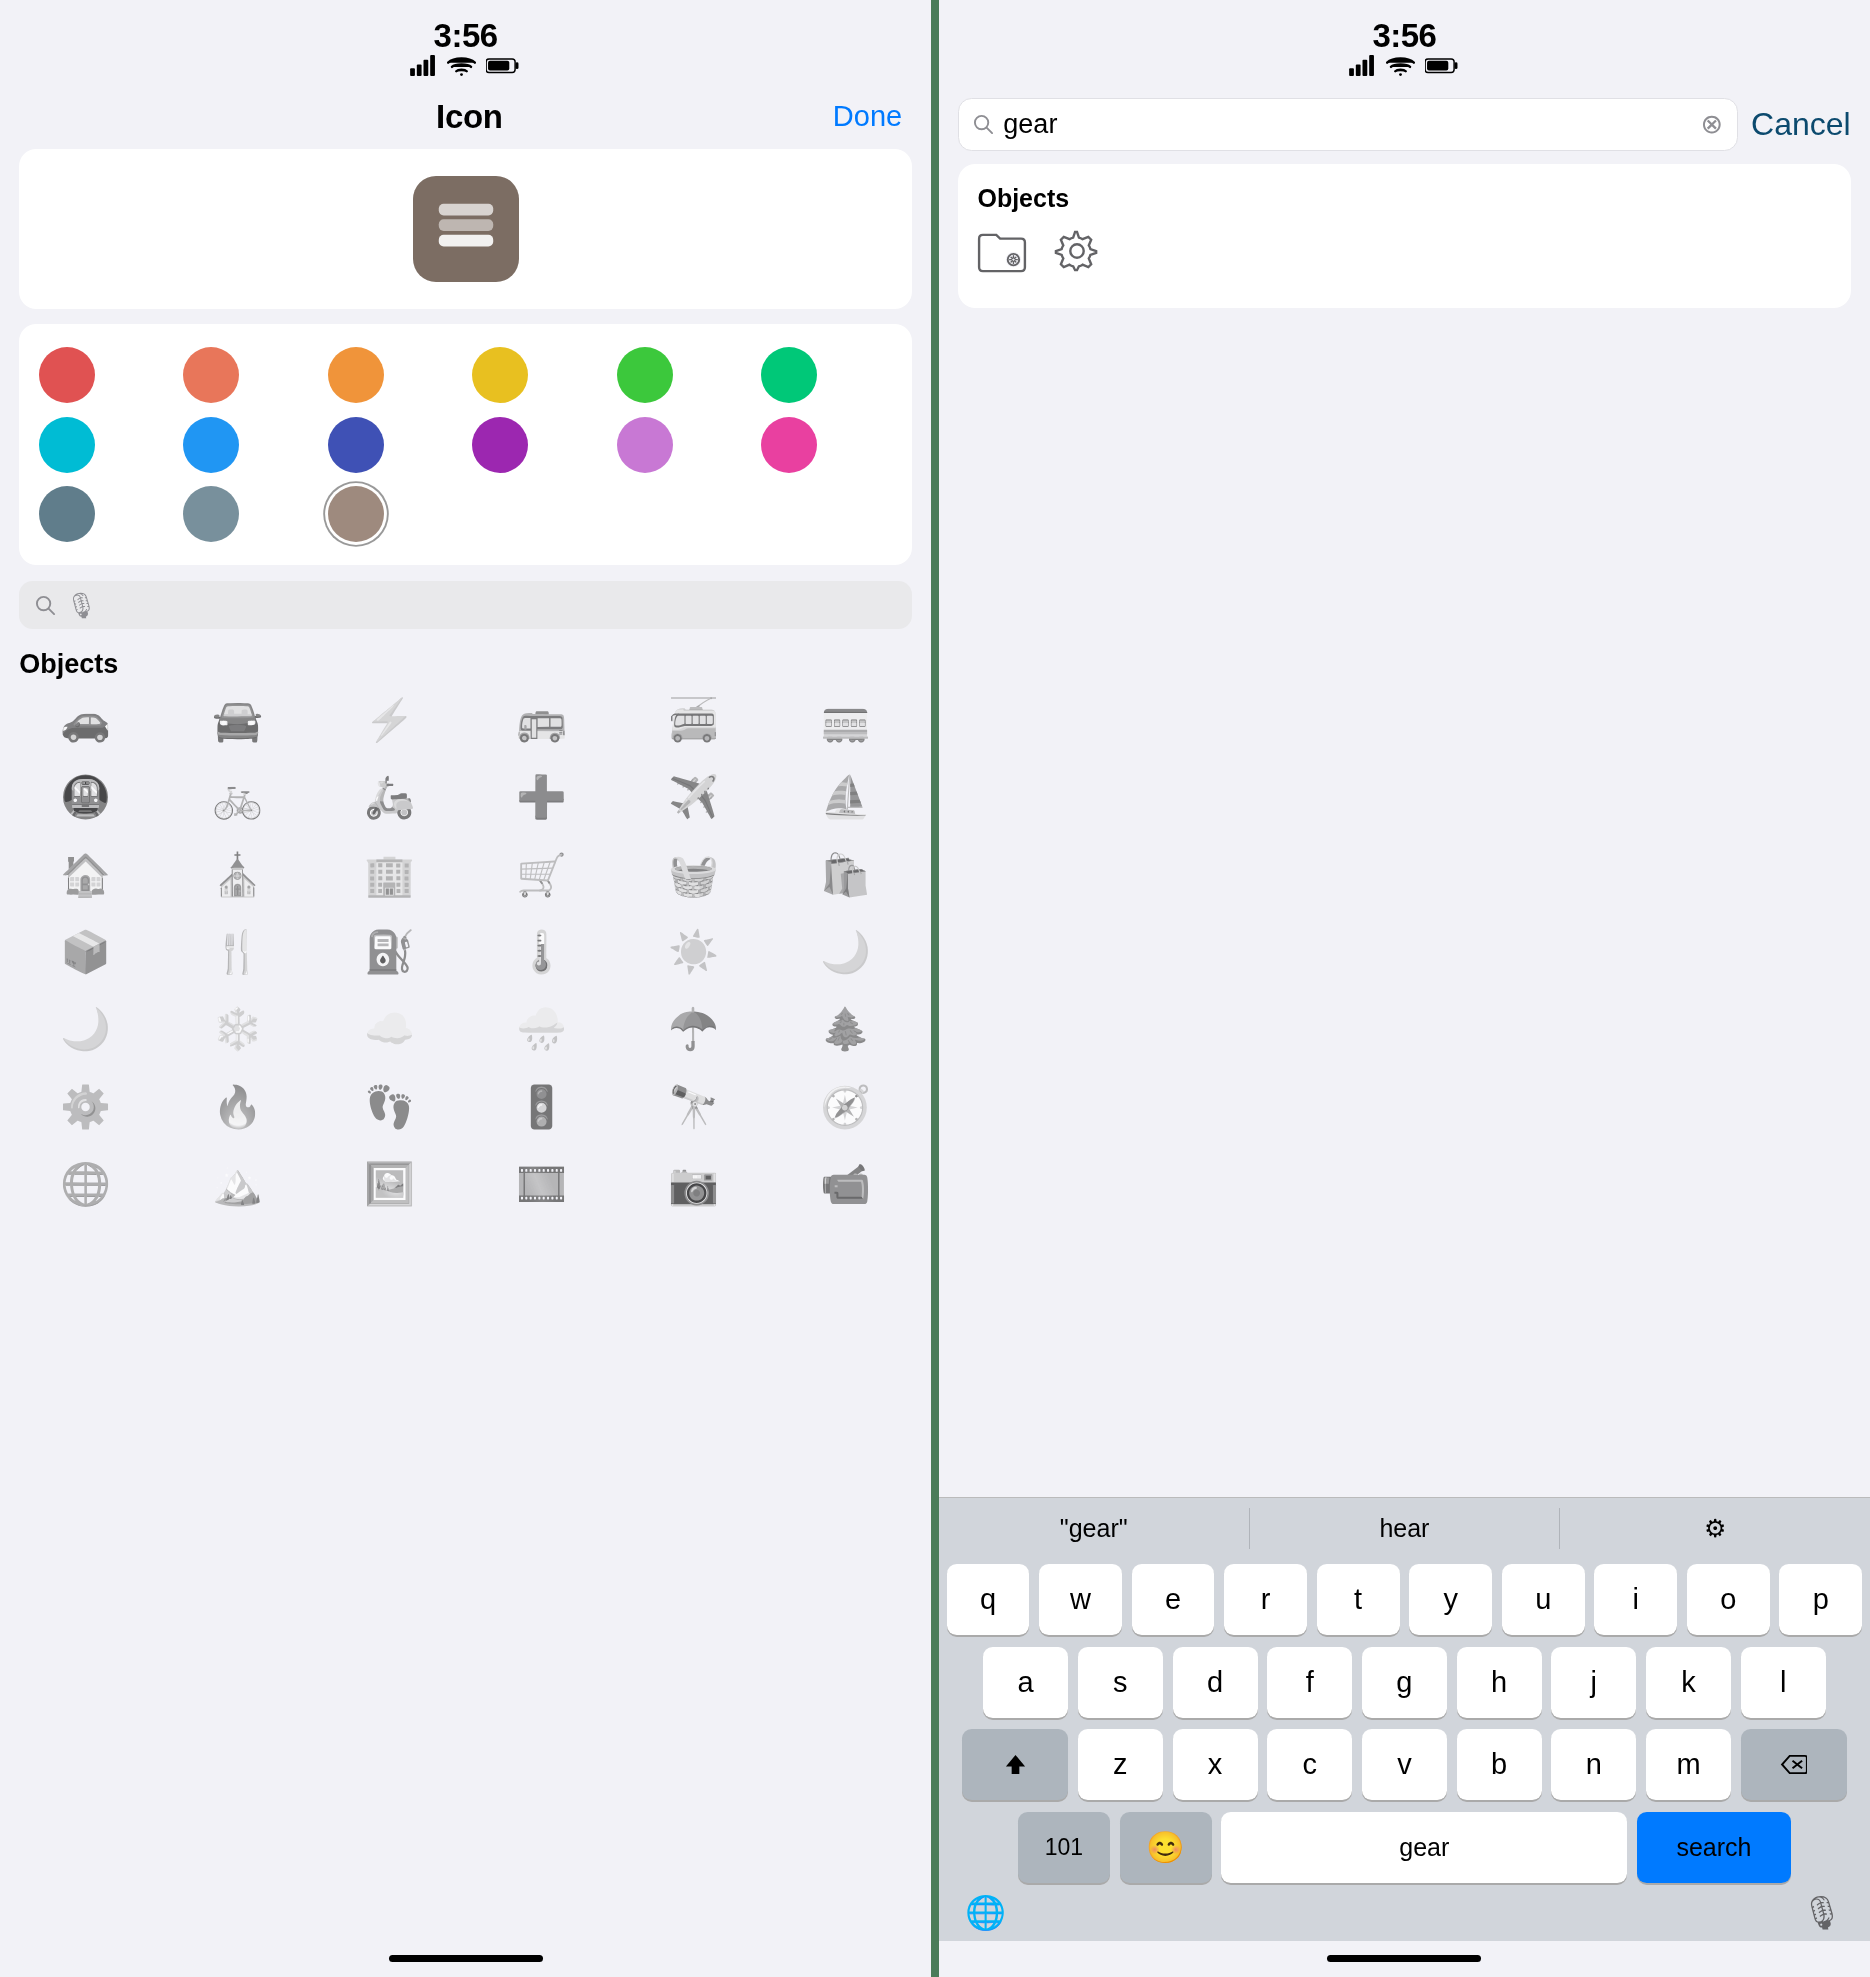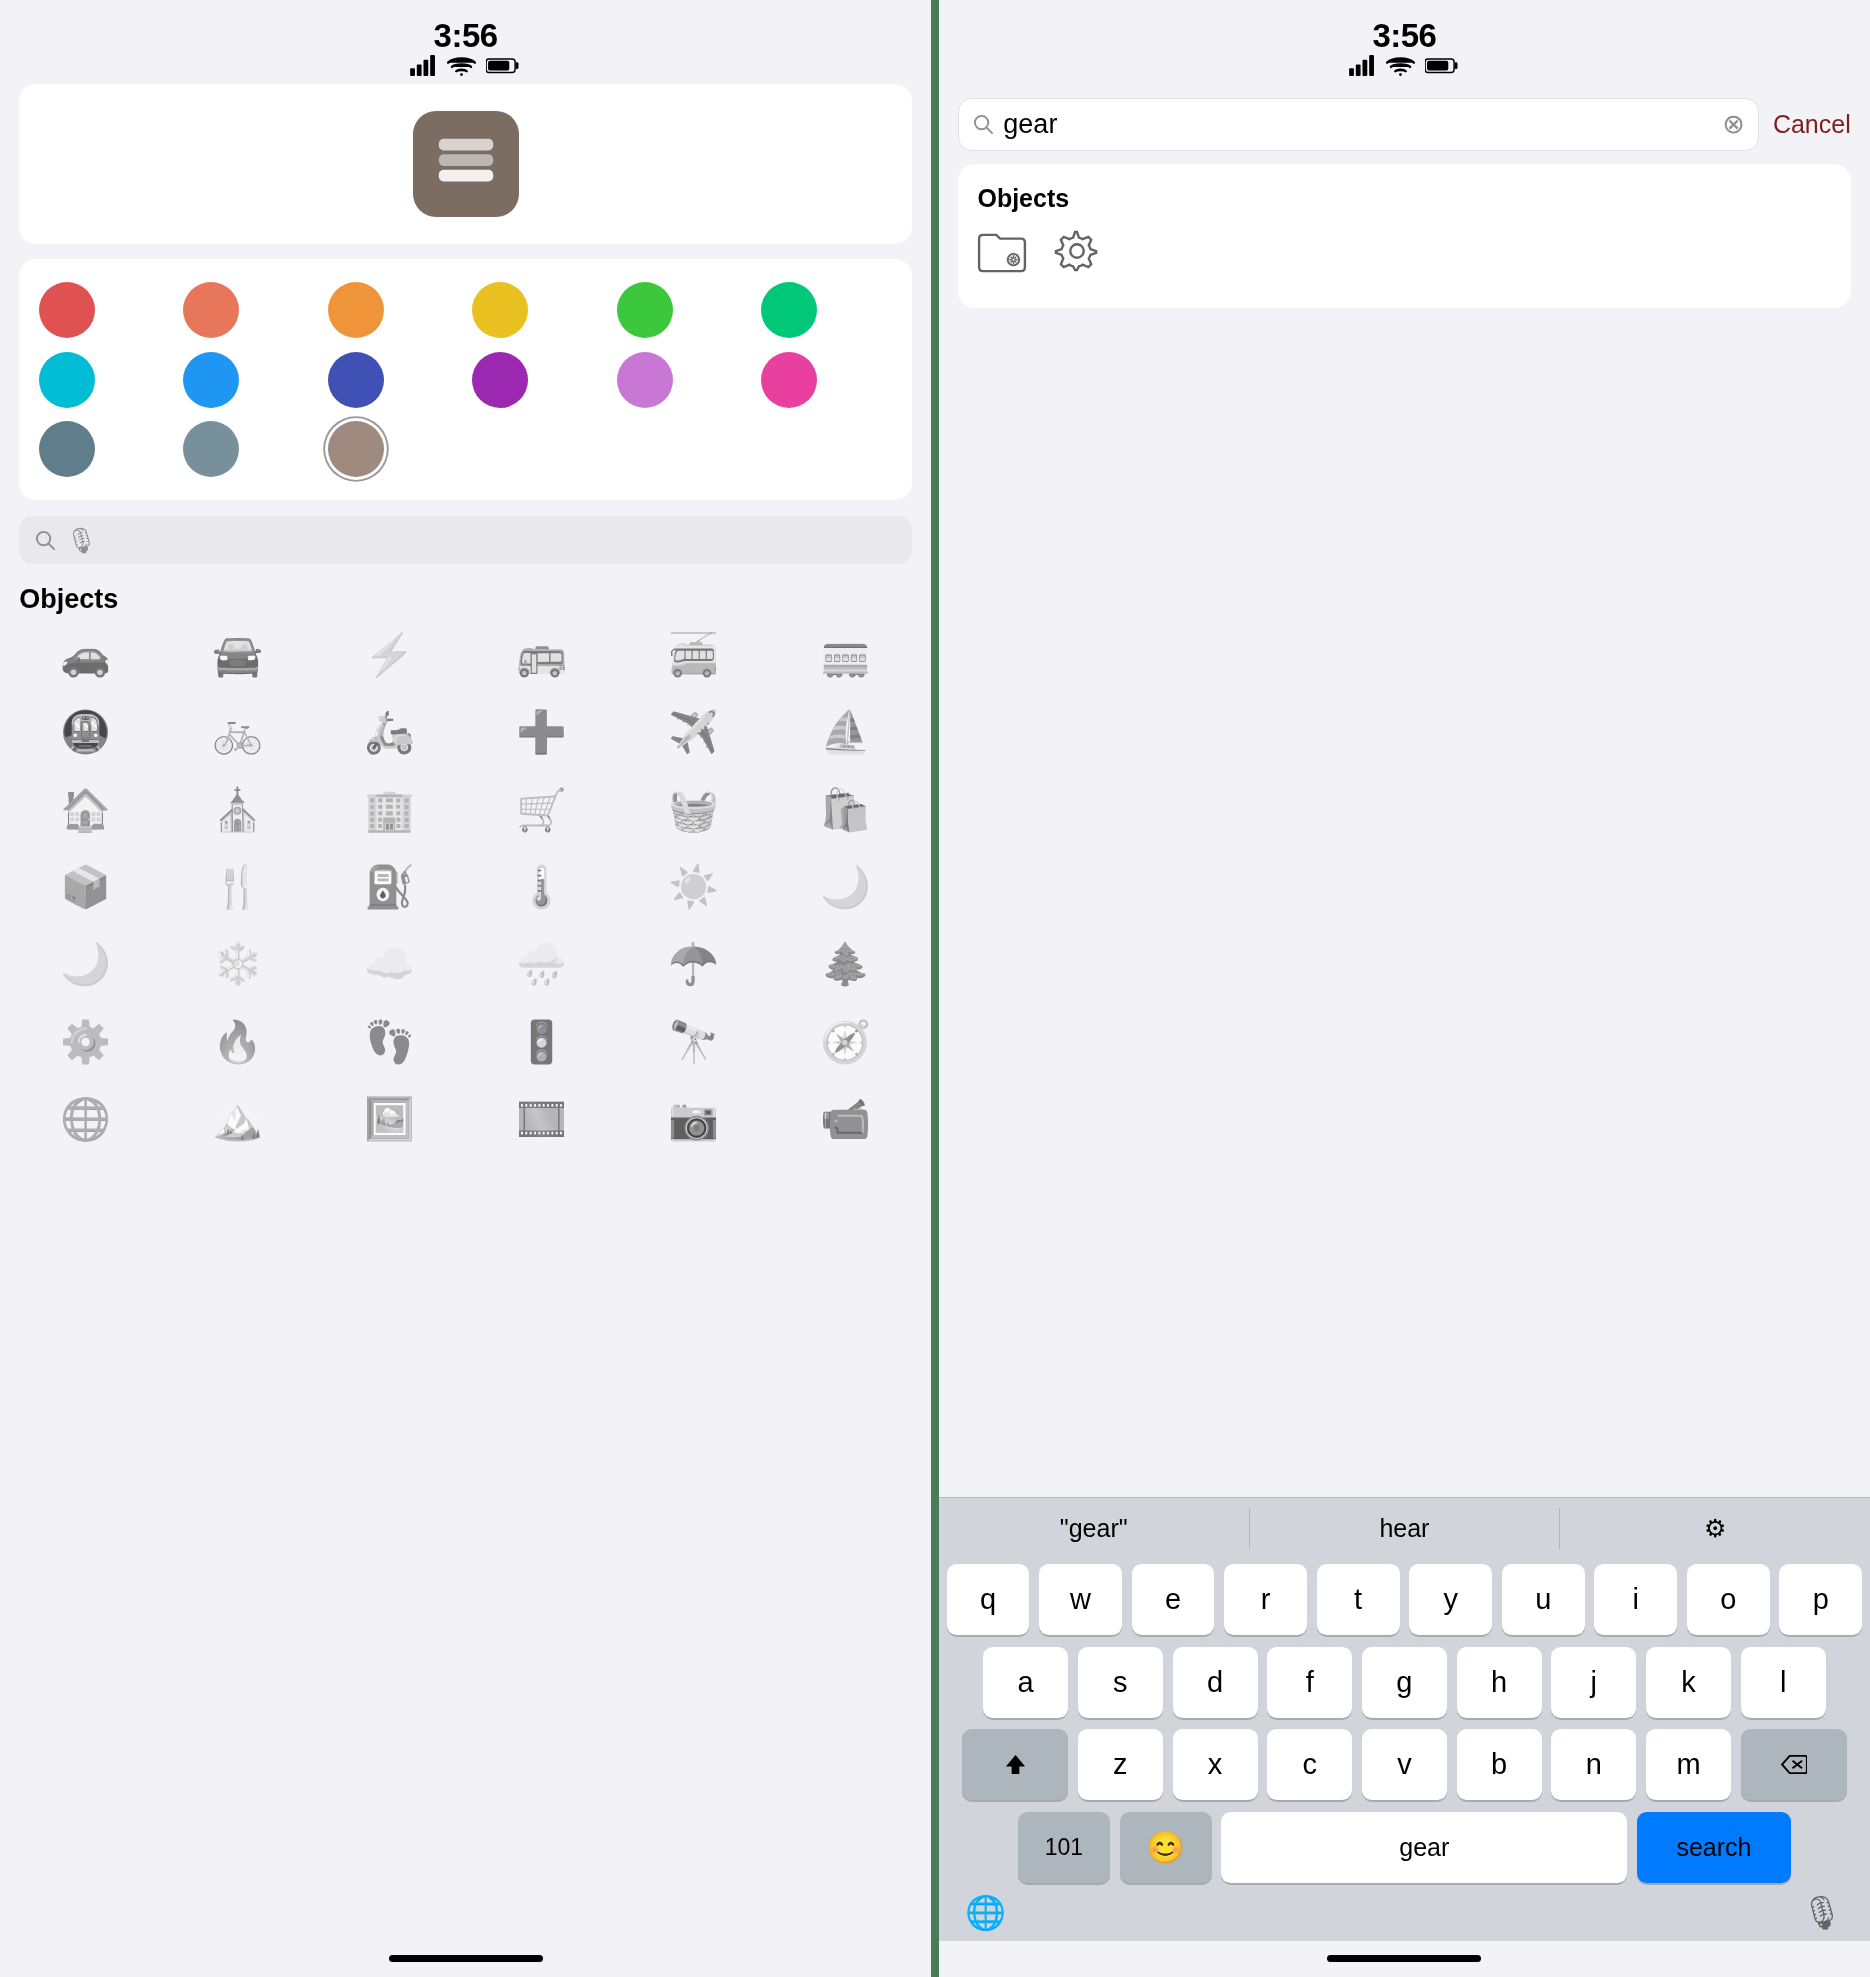--- a/index.html
+++ b/index.html
@@ -207,22 +207,22 @@
       font-size: 27px;
       color: #000;
       outline: none;
       flex: 1;
     }
     .clear-btn {
       color: #8e8e93;
       font-size: 27px;
     }
     .cancel-btn {
-      font-size: 25px;
-      color: #7f1d1d;
+      font-size: 32px;
+      color: #0c4a6e;
       white-space: nowrap;
     }
 
     
     .results-card {
       background: #fff;
       margin: 0 19.3px;
       border-radius: 17.4px;
       padding: 19.3px 19.3px 23px;
     }
@@ -361,20 +361,25 @@
       </svg>
 
       <svg width="35" height="17.4" viewBox="0 0 36 18">
         <rect x="0" y="2" width="30" height="14" rx="3" stroke="#000" stroke-width="1.5" fill="none"></rect>
         <rect x="30.5" y="5.5" width="3" height="7" rx="1.5" fill="#000"></rect>
         <rect x="2" y="4" width="22" height="10" rx="2" fill="#000"></rect>
       </svg>
     </div>
   </div>
 
+  <div class="nav-bar">
+    <div style="width:77px"></div>
+    <span class="nav-title">Icon</span>
+    <span class="nav-done">Done</span>
+  </div>
 
   <div class="selected-card">
     <div class="app-icon">
 
       <svg viewBox="0 0 72 72">
         <rect x="8" y="26" width="56" height="12" rx="5" fill="rgba(255,255,255,0.5)"></rect>
         <rect x="8" y="10" width="56" height="12" rx="5" fill="rgba(255,255,255,0.7)"></rect>
         <rect x="8" y="42" width="56" height="12" rx="5" fill="rgba(255,255,255,0.9)"></rect>
       </svg>
     </div>

